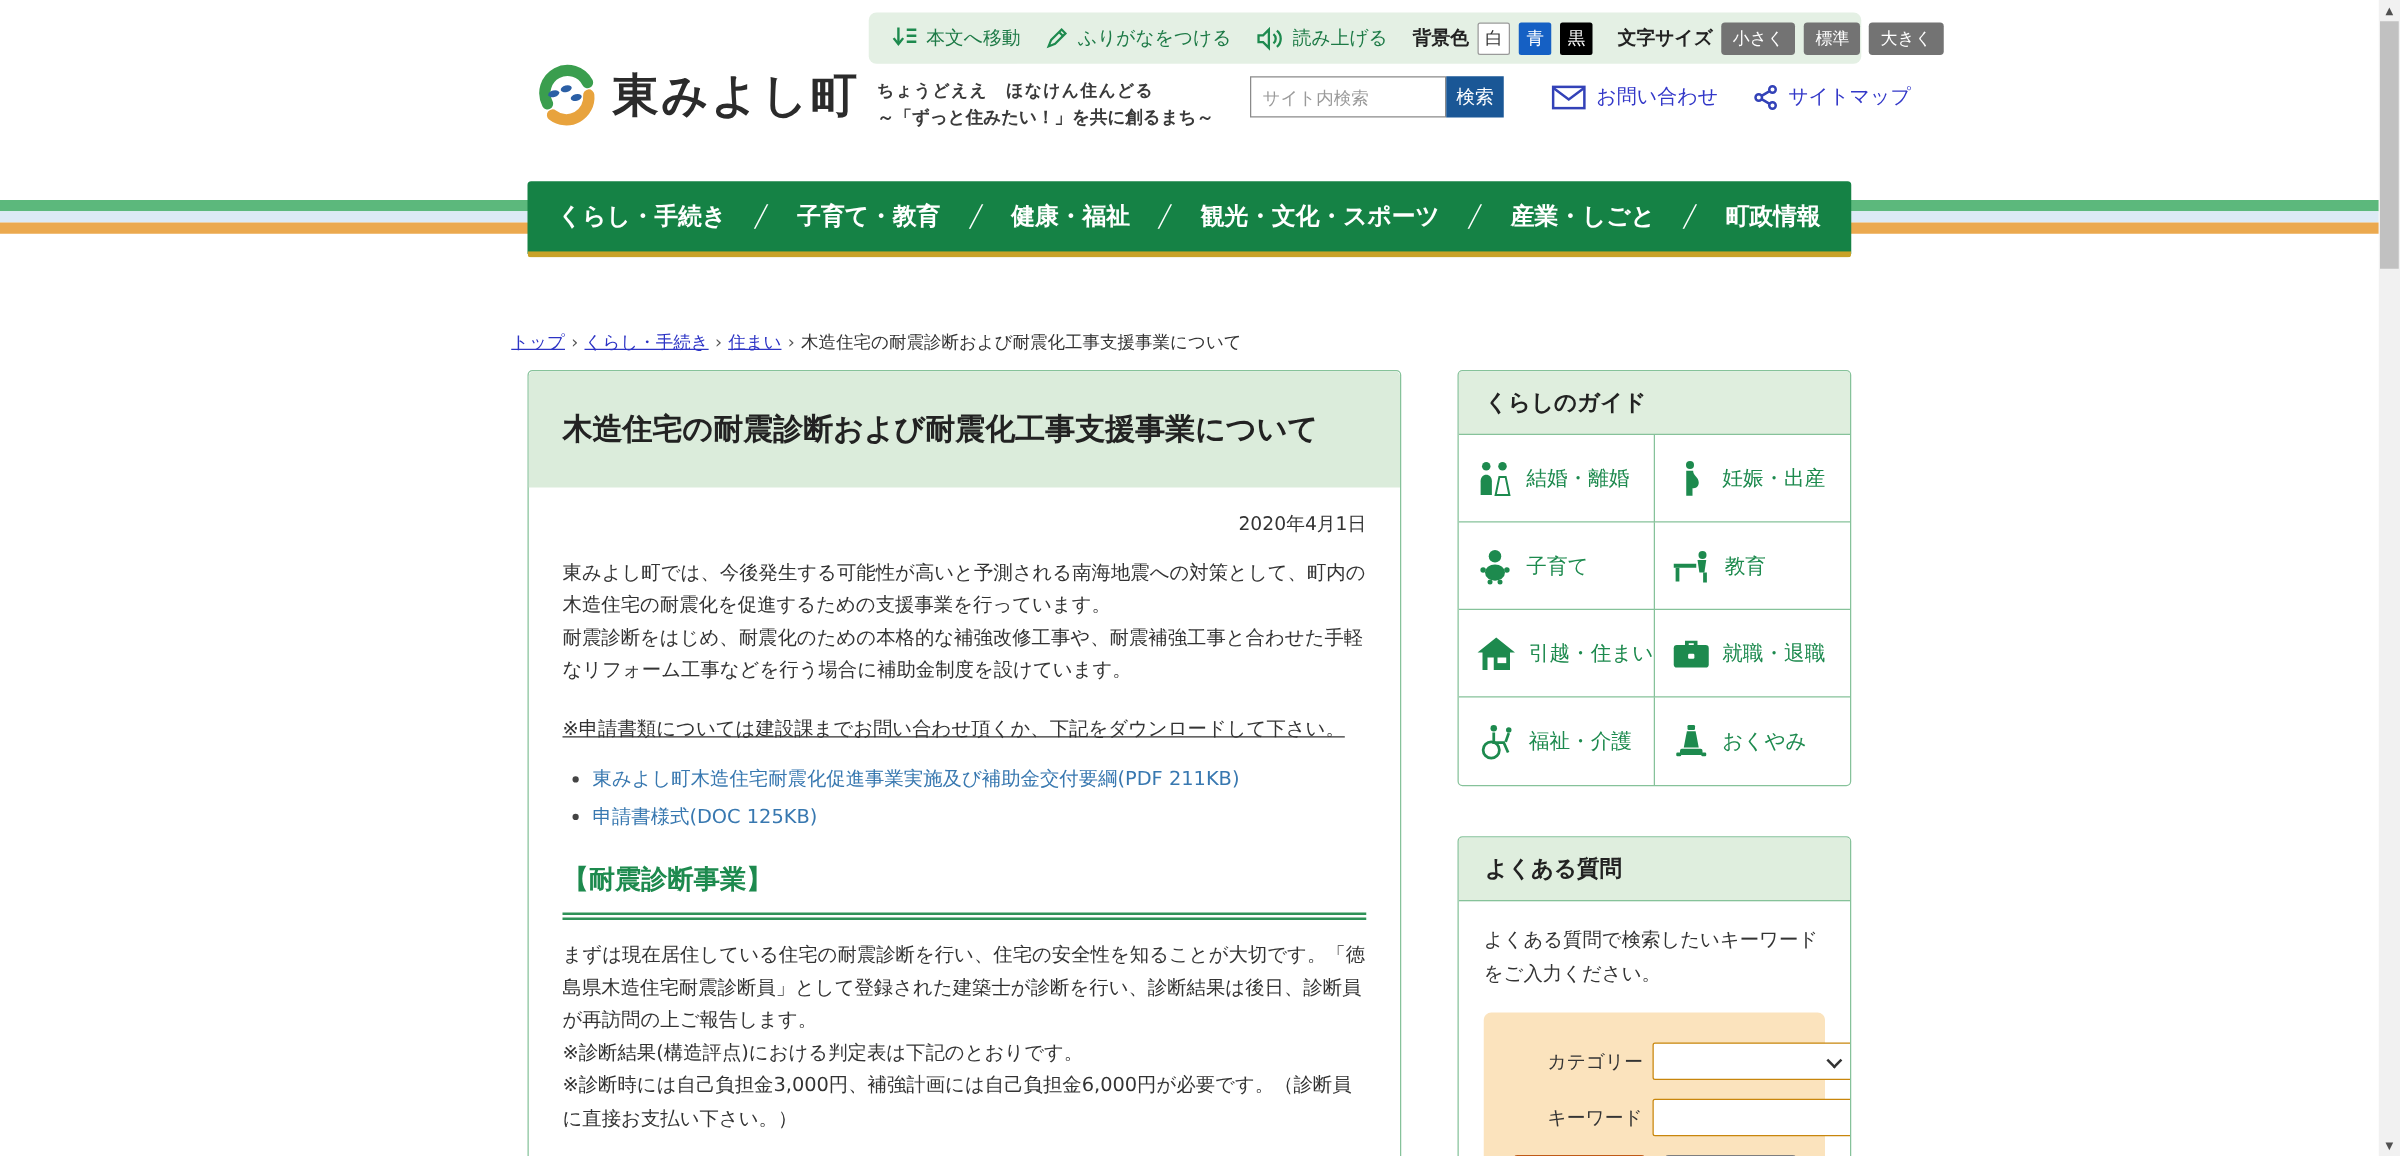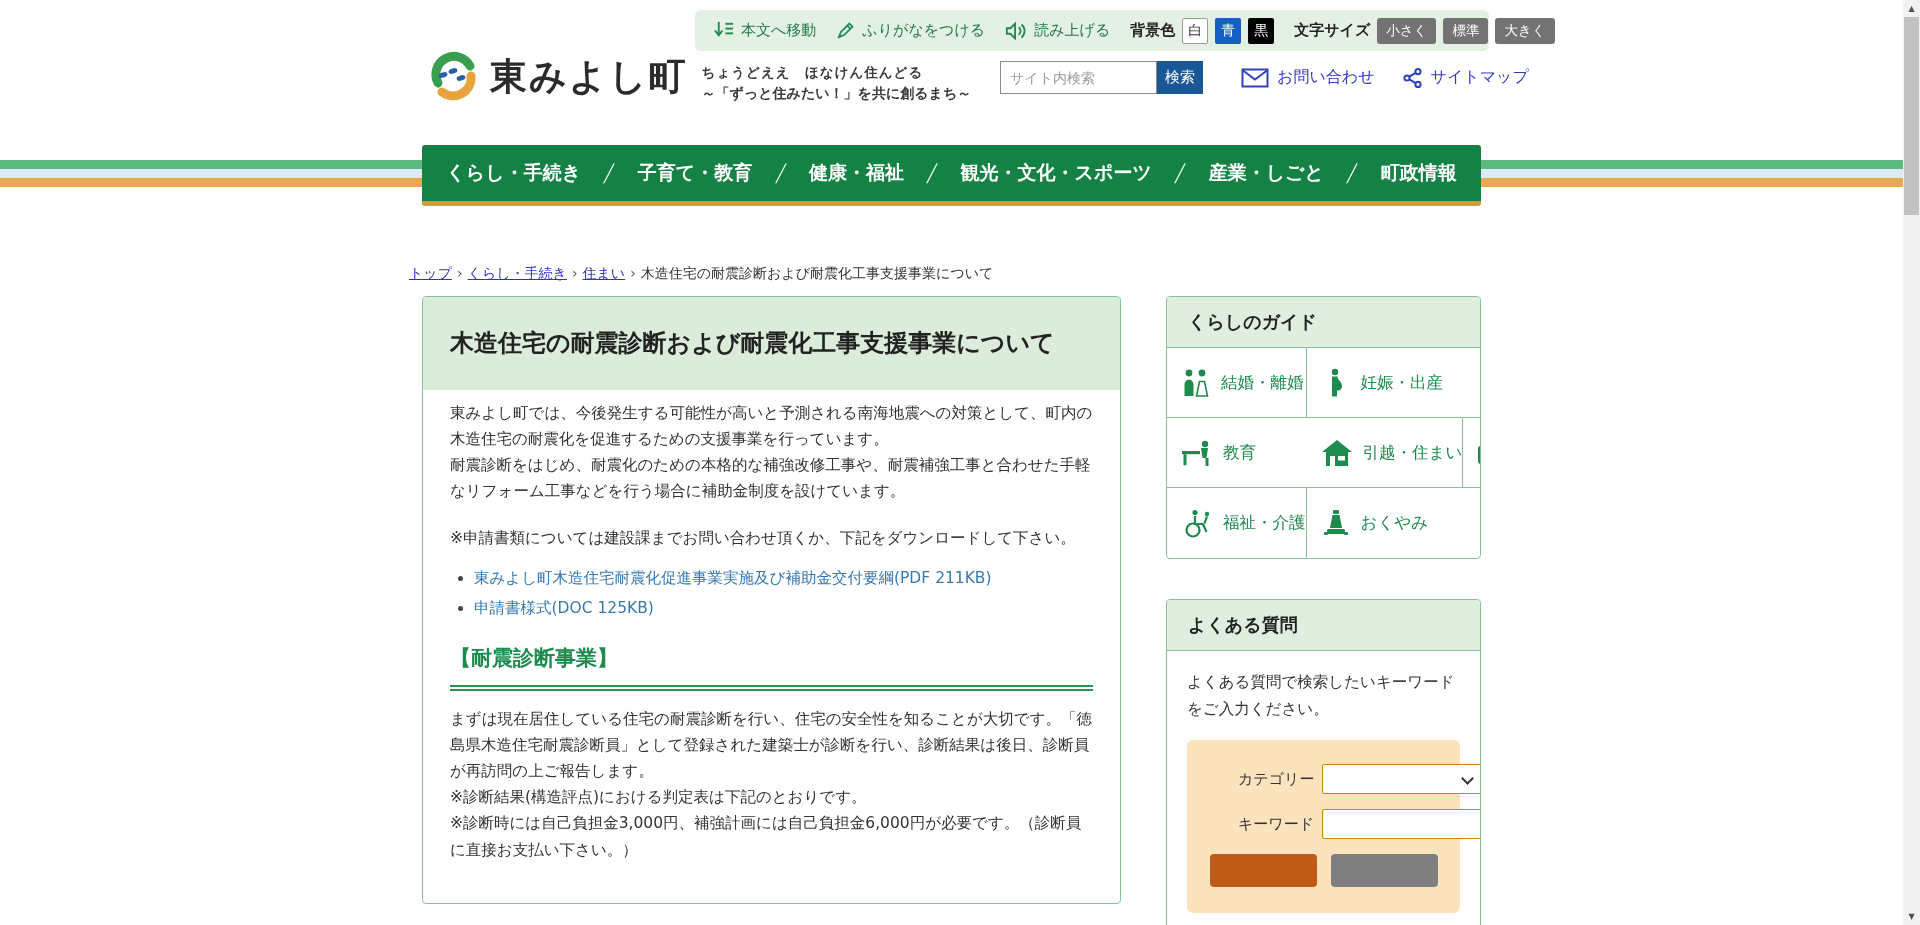--- a/index.html
+++ b/index.html
@@ -61,31 +61,31 @@
   .bc-sep{margin:0 5px;color:#555;}
   
   .main{position:absolute;top:296px;left:422px;width:1059px;display:flex;gap:45px;align-items:flex-start;}
   
   .article{width:699px;border:1px solid var(--green_border);border-radius:4px;background:#fff;}
   .article-header{background:var(--article_header_bg);padding:31px 27px;border-radius:4px 4px 0 0;}
   .article-title{margin:0;font-size:24px;font-weight:700;color:#222;line-height:1.3;}
   .article-body{padding:10px 27px 40px;}
   .article-date{text-align:right;font-size:15px;margin:10px 0 16px;}
   .body-text{font-size:15.5px;line-height:1.68;margin:0;}
-  .note-text{margin-top:21px;}
+  .note-text{margin-top:21px;text-decoration:underline;}
   .downloads{margin:17px 0 6px;padding-left:24px;}
   .downloads li{font-size:15.5px;margin:9px 0;color:#444;}
   .downloads a{color:var(--body_link);text-decoration:none;cursor:pointer;}
   .section-heading{color:var(--green_accent);font-size:21px;font-weight:700;margin:25px 0 0;}
   .section-rule{border:none;border-bottom:6px double #2e9257;margin:13px 0 15px;}
   
   .sidebar{width:315px;}
   .panel{border:1px solid var(--green_border);border-radius:4px;overflow:hidden;background:#fff;}
   .panel-header{background:var(--panel_bg);padding:13px 21px;font-size:18px;font-weight:700;color:#222;border-bottom:1px solid var(--green_border);}
-  .guide-grid{display:grid;grid-template-columns:1fr 1fr 1fr;}
+  .guide-grid{display:grid;grid-template-columns:1fr 1fr;}
   .guide-cell{height:70px;display:flex;align-items:center;gap:9px;padding-left:13px;border-bottom:1px solid var(--green_border);cursor:pointer;}
   .guide-cell:nth-child(odd){border-right:1px solid var(--green_border);}
   .guide-cell:nth-child(7),.guide-cell:nth-child(8){border-bottom:none;}
   .guide-label{color:var(--green_accent);font-size:16.5px;white-space:nowrap;}
   .guide-icon{flex:0 0 32px;}
   .faq-panel{margin-top:40px;}
   .faq-body{padding:14px 20px 24px;}
   .faq-desc{font-size:15.5px;line-height:1.75;margin:4px 0 17px;}
   .faq-form{background:var(--form_bg);border-radius:6px;padding:24px 15px 26px;}
   .form-row{display:flex;align-items:center;margin-bottom:15px;margin-left:36px;}
@@ -220,20 +220,21 @@
   <a>トップ</a><span class="bc-sep">›</span><a>くらし・手続き</a><span class="bc-sep">›</span><a>住まい</a><span class="bc-sep">›</span><span>木造住宅の耐震診断および耐震化工事支援事業について</span>
 </div>
 
 <div class="main">
 
   <article class="article">
     <div class="article-header">
       <h1 class="article-title">木造住宅の耐震診断および耐震化工事支援事業について</h1>
     </div>
     <div class="article-body">
+      <div class="article-date">2020年4月1日</div>
       <p class="body-text">東みよし町では、今後発生する可能性が高いと予測される南海地震への対策として、町内の木造住宅の耐震化を促進するための支援事業を行っています。</p>
       <p class="body-text">耐震診断をはじめ、耐震化のための本格的な補強改修工事や、耐震補強工事と合わせた手軽なリフォーム工事などを行う場合に補助金制度を設けています。</p>
       <p class="body-text note-text">※申請書類については建設課までお問い合わせ頂くか、下記をダウンロードして下さい。</p>
       <ul class="downloads">
         <li><a>東みよし町木造住宅耐震化促進事業実施及び補助金交付要綱(PDF 211KB)</a></li>
         <li><a>申請書様式(DOC 125KB)</a></li>
       </ul>
       <h2 class="section-heading">【耐震診断事業】</h2>
       <hr class="section-rule">
       <p class="body-text">まずは現在居住している住宅の耐震診断を行い、住宅の安全性を知ることが大切です。「徳島県木造住宅耐震診断員」として登録された建築士が診断を行い、診断結果は後日、診断員が再訪問の上ご報告します。</p>

